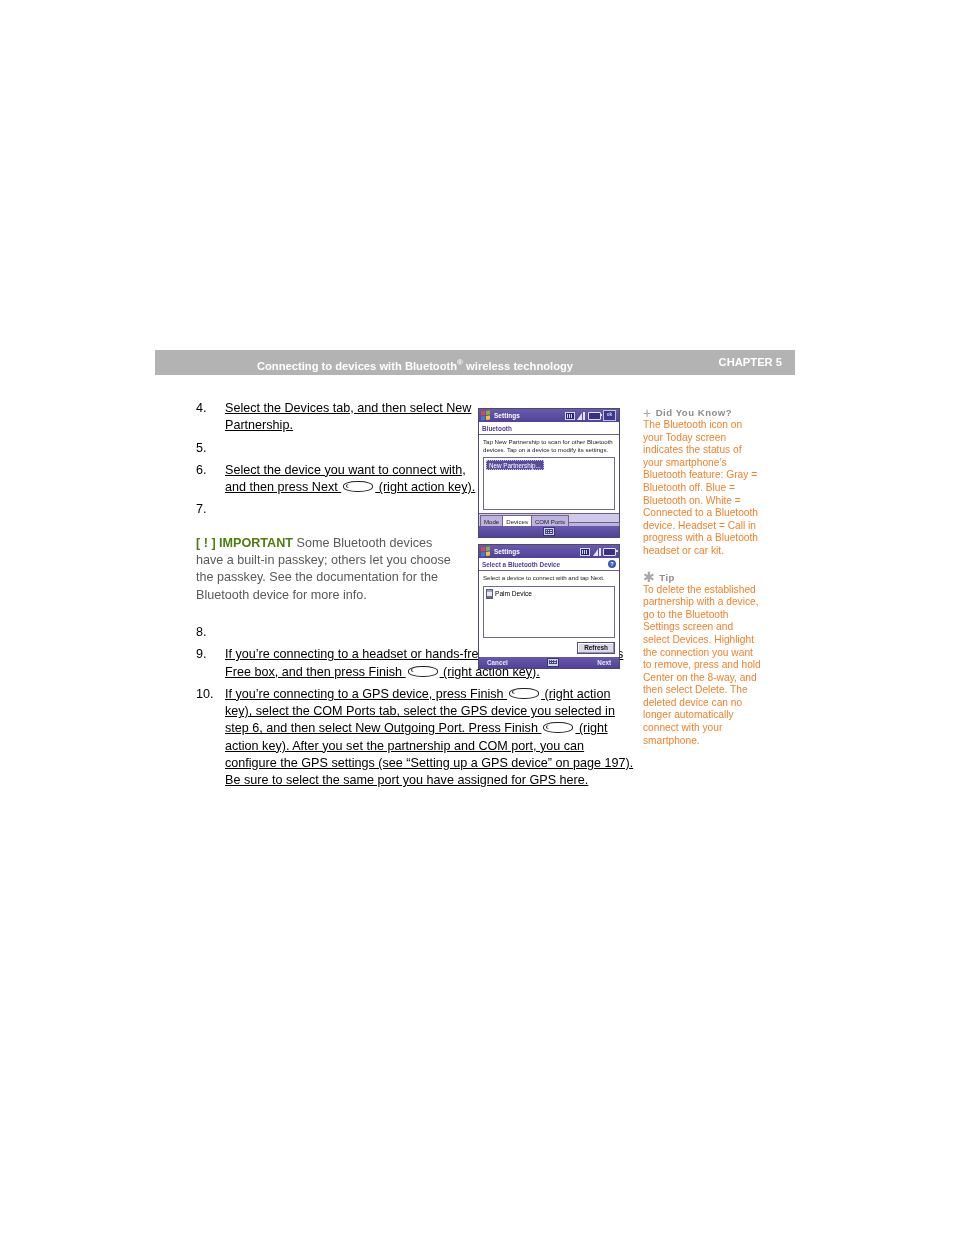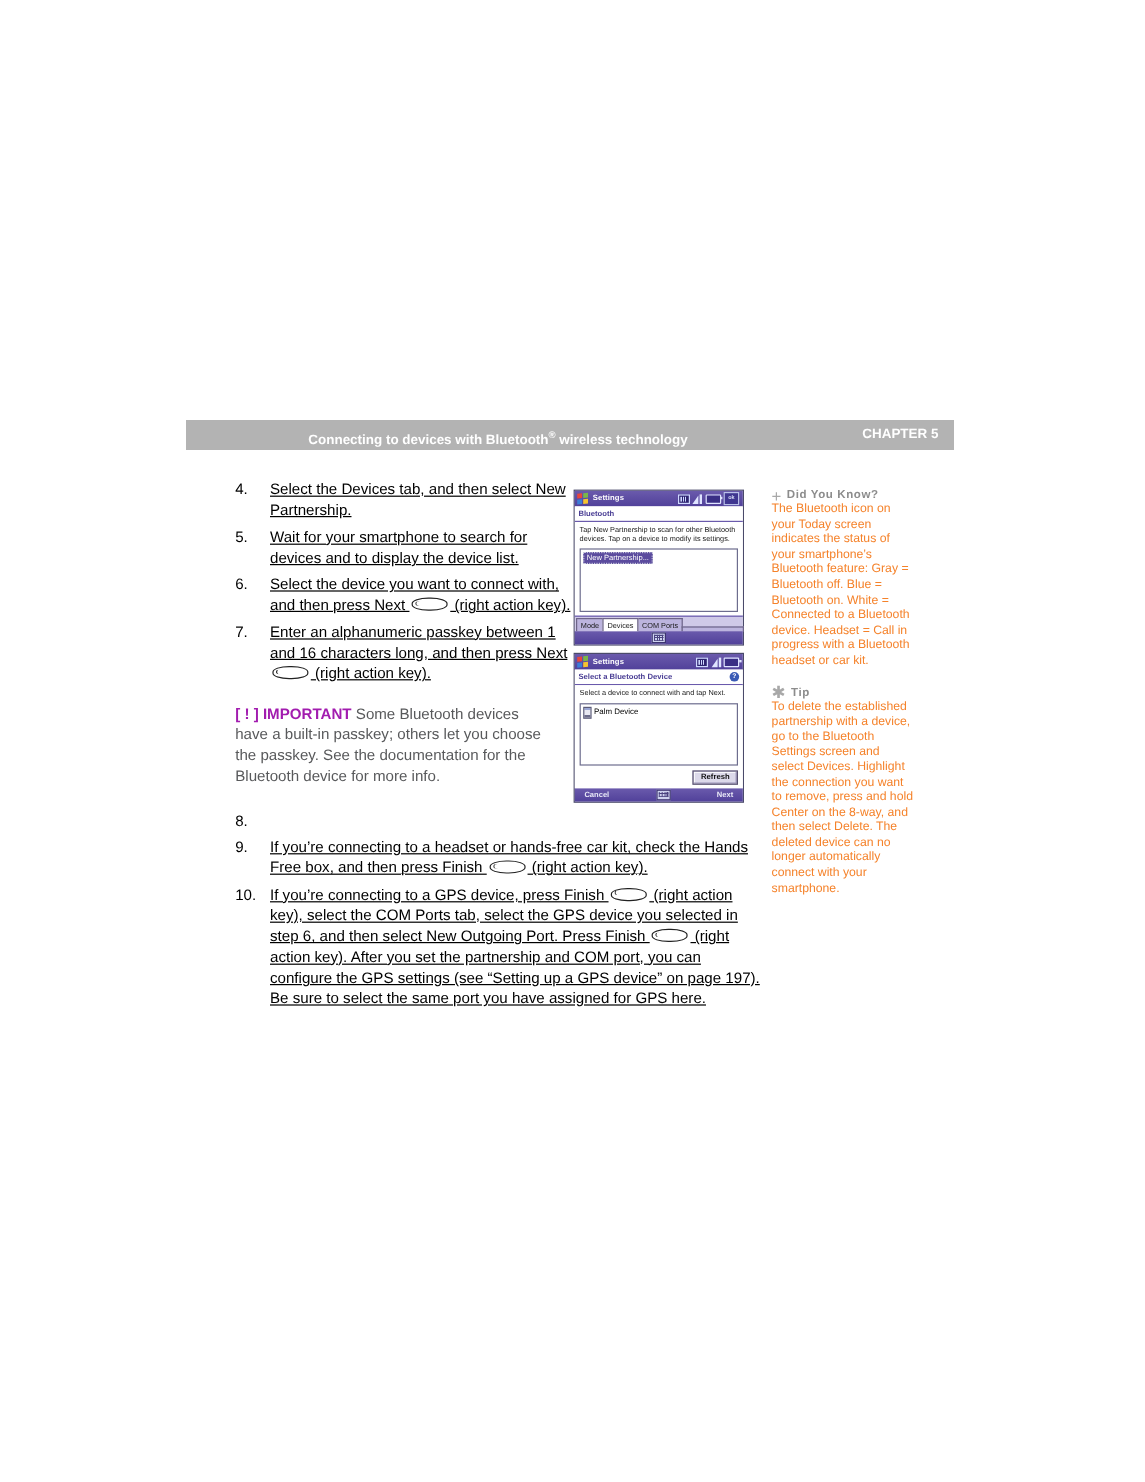--- a/index.html
+++ b/index.html
@@ -103,21 +103,21 @@
   }
 
   .important {
     width: 262px;
     margin: 16px 0 20px 0;
     font-size: 12.6px;
     line-height: 17.3px;
     color: #58595b;
   }
   .important-label {
-    color: #a21caf;
+    color: #4d7c0f;
     font-weight: bold;
   }
 
   
   .shots {
     position: absolute;
     left: 478px;
     top: 408px;
     width: 142px;
   }
@@ -397,29 +397,27 @@
   </div>
 
   <div class="bodycol">
     <ol class="steps" id="steps-1">
         <li class="step narrow">
           <span class="step-num">4.</span>
           <span class="step-txt">Select the Devices tab, and then select New Partnership.</span>
         </li>
         <li class="step narrow">
           <span class="step-num">5.</span>
-          <span class="step-txt">Wait for your smartphone to search for devices and to display the device list.</span>
         </li>
         <li class="step narrow">
           <span class="step-num">6.</span>
           <span class="step-txt">Select the device you want to connect with, and then press Next <span class="keyglyph"></span> (right action key).</span>
         </li>
         <li class="step narrow">
           <span class="step-num">7.</span>
-          <span class="step-txt">Enter an alphanumeric passkey between 1 and 16 characters long, and then press Next <span class="keyglyph"></span> (right action key).</span>
         </li>
       </ol>
 
     <div class="important">
       <span class="important-label">[ ! ] IMPORTANT</span>
       <span>Some Bluetooth devices have a built-in passkey; others let you choose the passkey. See the documentation for the Bluetooth device for more info.</span>
     </div>
 
     <ol class="steps" id="steps-2">
         <li class="step narrow">

